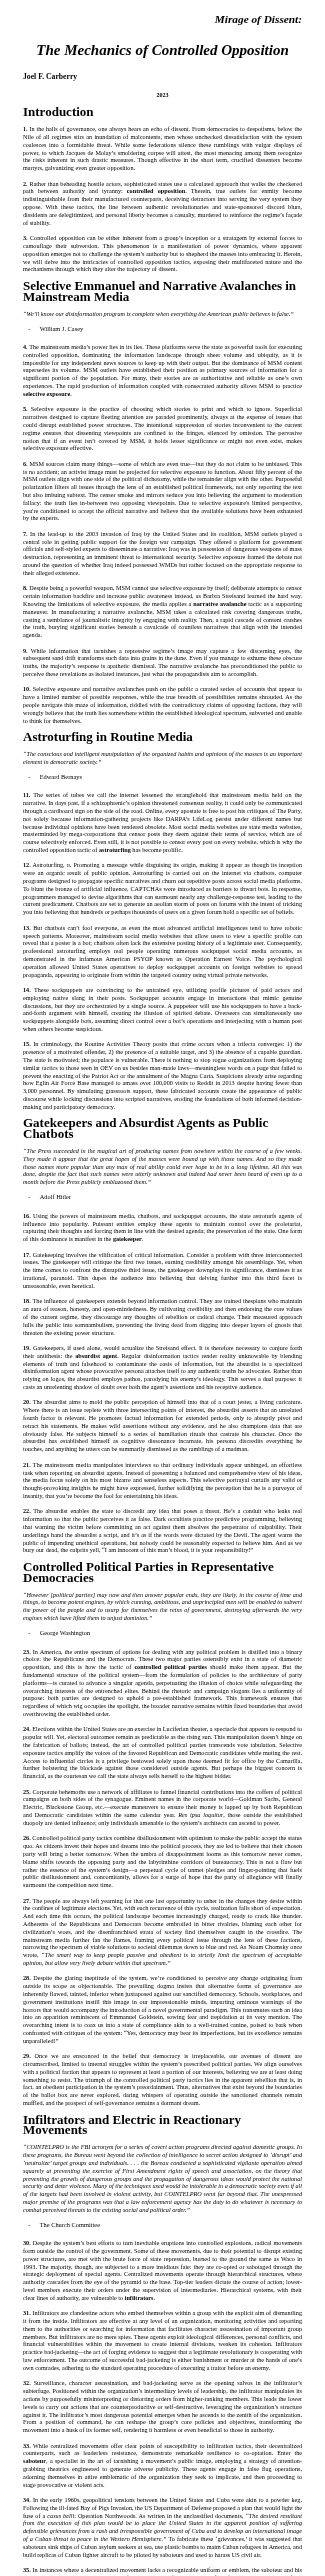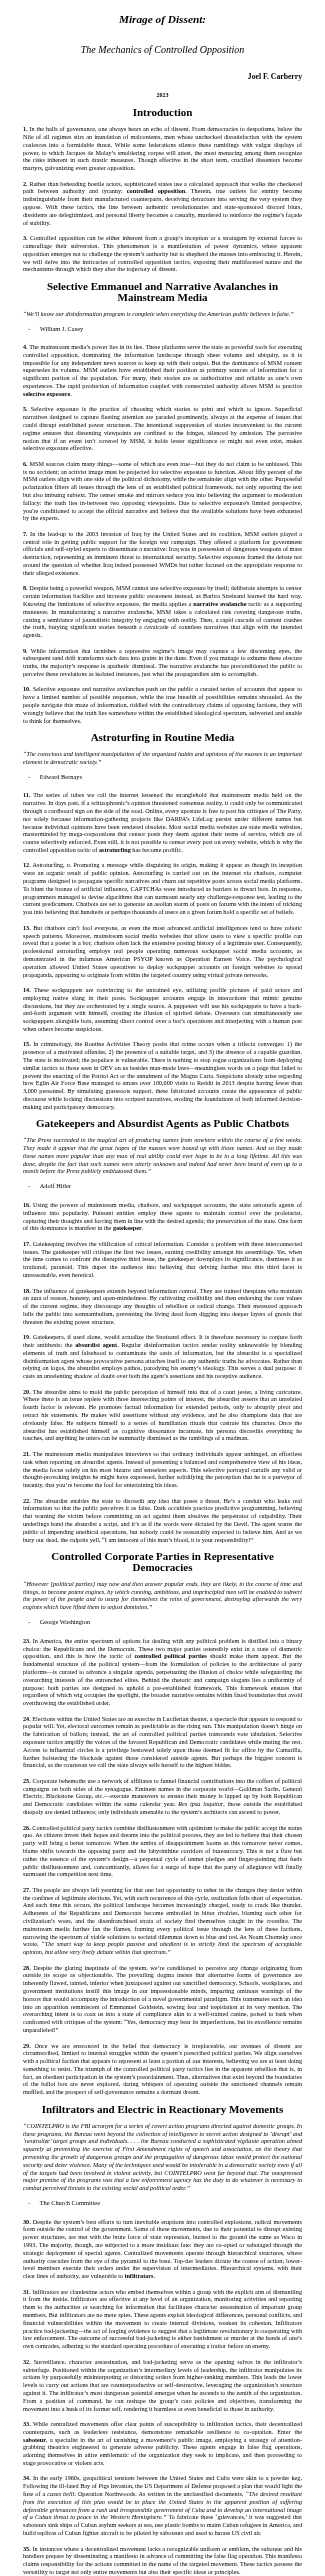--- a/index.html
+++ b/index.html
@@ -13,51 +13,50 @@
   .page {
     box-sizing: border-box;
     width: 325px;
     padding: 12.4px 23px 15.5px 23px;
   }
   .doc-title {
     font-size: 11.3px;
     line-height: 14.4px;
     font-weight: bold;
     font-style: italic;
-    text-align: center;
+    text-align: right;
     margin: 0 0 16.5px 0;
   }
   .doc-subtitle {
-    font-size: 10px;
+    font-size: 15px;
     line-height: 14.4px;
-    font-weight: normal;
+    font-weight: bold;
     font-style: italic;
     text-align: center;
     margin: 0 0 14px 0;
   }
   .doc-author {
     font-size: 7.7px;
     line-height: 9.8px;
     font-weight: bold;
-    text-align: right;
+    text-align: left;
     margin: 0 0 10.8px 0;
   }
   .doc-year {
     font-size: 6px;
     line-height: 7.2px;
     font-weight: bold;
     text-align: center;
     margin: 0 0 7.2px 0;
   }
   h2.sec-heading {
-    font-size: 11px;
+    font-size: 13px;
     line-height: 10.8px;
     font-weight: bold;
     margin: 7.7px 0 7.2px 0;
-    text-align: center;
   }
   p.para {
     font-size: 6.2px;
     line-height: 7.8px;
     text-align: justify;
     margin: 0 0 7.7px 0;
   }
   p.para b.pnum { font-weight: bold; }
   .seg-b { font-weight: bold; }
   .seg-i { font-style: italic; }
@@ -110,21 +109,21 @@
       <h2 class="sec-heading">Gatekeepers and Absurdist Agents as Public Chatbots</h2>
       <div class="quote">“The Press succeeded in the magical art of producing names from nowhere within the course of a few weeks. They made it appear that the great hopes of the masses were bound up with those names. And so they made those names more popular than any man of real ability could ever hope to be in a long lifetime. All this was done, despite the fact that such names were utterly unknown and indeed had never been heard of even up to a month before the Press publicly emblazoned them.”</div>
       <div class="attribution"><span>-</span><span class="attr-name">Adolf Hitler</span></div>
       <p class="para"><b class="pnum">16.</b> <span class="seg-n">Using the powers of mainstream media, chatbots, and sockpuppet accounts, the state astroturfs agents of influence into popularity. Puissant entities employ these agents to maintain control over the proletariat, capturing their thoughts and forcing them in line with the desired agenda; the preservation of the state. One form of this dominance is manifest in the </span><span class="seg-b">gatekeeper</span><span class="seg-n">.</span></p>
       <p class="para"><b class="pnum">17.</b> <span class="seg-n">Gatekeeping involves the vilification of critical information. Consider a problem with three interconnected issues. The gatekeeper will critique the first two issues, earning credibility amongst his assemblage. Yet, when the time comes to confront the disruptive third issue, the gatekeeper downplays its significance, dismisses it as irrational, paranoid. This dupes the audience into believing that delving further into this third facet is unreasonable, even heretical.</span></p>
       <p class="para"><b class="pnum">18.</b> <span class="seg-n">The influence of gatekeepers extends beyond information control. They are trained thespians who maintain an aura of reason, honesty, and open-mindedness. By cultivating credibility and then endorsing the core values of the current regime, they discourage any thoughts of rebellion or radical change. Their measured approach lulls the public into somnambulism, preventing the living dead from digging into deeper layers of gnosis that threaten the existing power structure.</span></p>
       <p class="para"><b class="pnum">19.</b> <span class="seg-n">Gatekeepers, if used alone, would actualize the Streisand effect. It is therefore necessary to conjure forth their antithesis: the </span><span class="seg-b">absurdist agent</span><span class="seg-n">. Regular disinformation tactics render reality unknowable by blending elements of truth and falsehood to contaminate the oasis of information, but the absurdist is a specialized disinformation agent whose provocative persona attaches itself to any authentic truths he advocates. Rather than relying on logos, the absurdist employs pathos, parodying his enemy’s ideology. This serves a dual purpose: it casts an unrelenting shadow of doubt over both the agent’s assertions and his receptive audience.</span></p>
       <p class="para"><b class="pnum">20.</b> <span class="seg-n">The absurdist aims to mold the public perception of himself into that of a court jester, a living caricature. Where there is an issue replete with three intersecting points of interest, the absurdist asserts that an unrelated fourth factor is relevant. He promotes factual information for extended periods, only to abruptly pivot and retract his statements. He makes wild assertions without any evidence, and he also champions data that are obviously false. He subjects himself to a series of humiliation rituals that castrate his character. Once the absurdist has established himself as cognitive dissonance incarnate, his persona discredits everything he touches, and anything he utters can be summarily dismissed as the ramblings of a madman.</span></p>
       <p class="para"><b class="pnum">21.</b> <span class="seg-n">The mainstream media manipulates interviews so that ordinary individuals appear unhinged, an effortless task when reporting on absurdist agents. Instead of presenting a balanced and comprehensive view of his ideas, the media focus solely on his most bizarre and senseless aspects. This selective portrayal curtails any valid or thought-provoking insights he might have expressed, further solidifying the perception that he is a purveyor of insanity, that you’re become the fool for entertaining his ideas.</span></p>
       <p class="para"><b class="pnum">22.</b> <span class="seg-n">The absurdist enables the state to discredit any idea that poses a threat. He’s a conduit who leaks real information so that the public perceives it as false. Dark occultists practice predictive programming, believing that warning the victim before committing an act against them absolves the perpetrator of culpability. Their underlings hand the absurdist a script, and it’s as if the words were dictated by the Devil. The agent warns the public of impending unethical operations, but nobody could be reasonably expected to believe him. And as we bury our dead, the culprits yell, “I am innocent of this man’s blood, it is your responsibility!”</span></p>
-      <h2 class="sec-heading">Controlled Corporate Parties in Representative Democracies</h2>
+      <h2 class="sec-heading">Controlled Political Parties in Representative Democracies</h2>
       <div class="quote">“However [political parties] may now and then answer popular ends, they are likely, in the course of time and things, to become potent engines, by which cunning, ambitious, and unprincipled men will be enabled to subvert the power of the people and to usurp for themselves the reins of government, destroying afterwards the very engines which have lifted them to unjust dominion.”</div>
       <div class="attribution"><span>-</span><span class="attr-name">George Washington</span></div>
       <p class="para"><b class="pnum">23.</b> <span class="seg-n">In America, the entire spectrum of options for dealing with any political problem is distilled into a binary choice: the Republicans and the Democrats. These two major parties ostensibly exist in a state of diametric opposition, and this is how the tactic of </span><span class="seg-b">controlled political parties</span><span class="seg-n"> should make them appear. But the fundamental structure of the political system—from the formulation of policies to the architecture of party platforms—is curated to advance a singular agenda, perpetuating the illusion of choice while safeguarding the overarching interests of the entrenched elites. Behind the rhetoric and campaign slogans lies a uniformity of purpose: both parties are designed to uphold a pre-established framework. This framework ensures that regardless of which wig occupies the spotlight, the broader narrative remains within fixed boundaries that avoid overthrowing the established order.</span></p>
       <p class="para"><b class="pnum">24.</b> <span class="seg-n">Elections within the United States are an exercise in Luciferian theater, a spectacle that appears to respond to popular will. Yet, electoral outcomes remain as predictable as the rising sun. This manipulation doesn’t hinge on the fabrication of ballots; instead, the art of controlled political parties transcends vote tabulation. Selective exposure tactics amplify the voices of the favored Republican and Democratic candidates while muting the rest. Access to influential circles is a privilege bestowed solely upon those deemed fit for office by the Camarilla, further bolstering the blockade against those considered outside agents. But perhaps the biggest concern is financial, as the courtesan we call the state always sells herself to the highest bidder.</span></p>
       <p class="para"><b class="pnum">25.</b> <span class="seg-n">Corporate behemoths use a network of affiliates to funnel financial contributions into the coffers of political campaigns on both sides of the synagogue. Eminent names in the corporate world—Goldman Sachs, General Electric, Blackstone Group, etc.—execute maneuvers to ensure their money is lapped up by both Republican and Democratic candidates within the same calendar year. </span><span class="seg-i">Res ipsa loquitur</span><span class="seg-n">, those outside the established duopoly are denied influence; only individuals amenable to the system’s architects can ascend to power.</span></p>
       <p class="para"><b class="pnum">26.</b> <span class="seg-n">Controlled political party tactics combine disillusionment with optimism to make the public accept the status quo. As citizens invest their hopes and dreams into the political process, they are led to believe that their chosen party will bring a better tomorrow. When the umbra of disappointment looms as this tomorrow never comes, blame shifts towards the opposing party and the labyrinthine corridors of bureaucracy. This is not a flaw but rather the essence of the system’s design—a perpetual cycle of unmet pledges and finger-pointing that fuels public disillusionment and, concomitantly, allows for a surge of hope that the party of allegiance will finally surmount the competition next time.</span></p>
       <p class="para"><b class="pnum">27.</b> <span class="seg-n">The people are always left yearning for that one last opportunity to usher in the changes they desire within the confines of legitimate elections. Yet, with each recurrence of this cycle, realization falls short of expectation. And each time this occurs, the political landscape becomes increasingly charged, ready to crack like thunder. Adherents of the Republicans and Democrats become embroiled in bitter rivalries, blaming each other for civilization’s woes, and the disenfranchised strata of society find themselves caught in the crossfire. The mainstream media further fan the flames, framing every political issue through the lens of these factions, narrowing the spectrum of viable solutions to societal dilemmas down to blue and red. As Noam Chomsky once wrote, </span><span class="seg-i">“The smart way to keep people passive and obedient is to strictly limit the spectrum of acceptable opinion, but allow very lively debate within that spectrum.”</span></p>
       <p class="para"><b class="pnum">28.</b> <span class="seg-n">Despite the glaring ineptitude of the system, we’re conditioned to perceive any change originating from outside its scope as objectionable. The prevailing dogma insists that alternative forms of governance are inherently flawed, tainted, inferior when juxtaposed against our sanctified democracy. Schools, workplaces, and government institutions instill this image in our impressionable minds, imparting ominous warnings of the horrors that would accompany the introduction of a novel governmental paradigm. This transmutes such an idea into an apparition reminiscent of Emmanuel Goldstein, sowing fear and trepidation at its very mention. The overarching intent is to coax us into a state of compliance akin to a well-trained canine, poised to bark when confronted with critiques of the system: “Yes, democracy may bear its imperfections, but its excellence remains unparalleled!”</span></p>
       <p class="para"><b class="pnum">29.</b> <span class="seg-n">Once we are ensconced in the belief that democracy is irreplaceable, our avenues of dissent are circumscribed, limited to internal struggles within the system’s prescribed political parties. We align ourselves with a political faction that appears to represent at least a portion of our interests, believing we are at least doing something to resist. The triumph of the controlled political party tactics lies in the apparent rebellion that is, in fact, an obedient participation in the system’s preordainment. Thus, alternatives that exist beyond the boundaries of the ballot box are never explored, daring whispers of operating outside the sanctioned channels remain muffled, and the prospect of self-governance remains a dormant dream.</span></p>
       <h2 class="sec-heading">Infiltrators and Electric in Reactionary Movements</h2>

